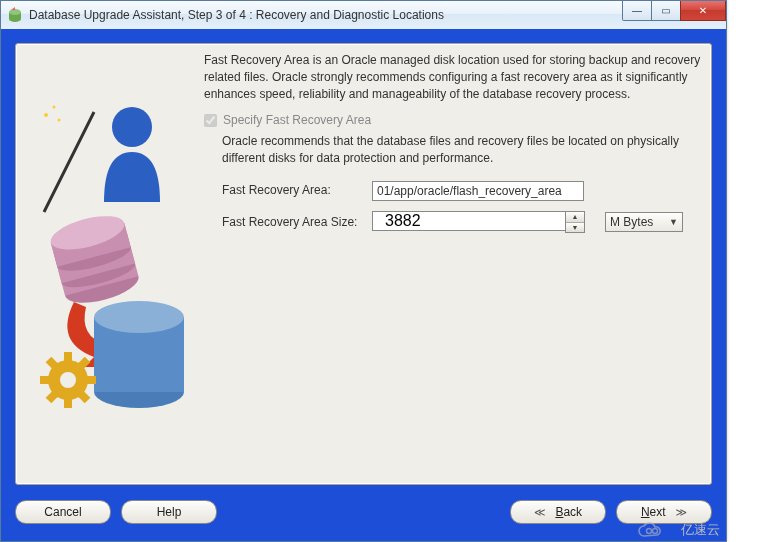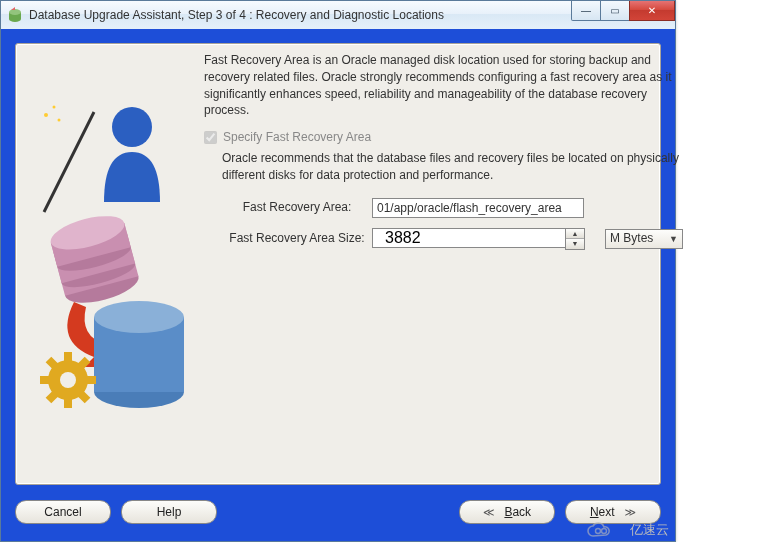--- a/index.html
+++ b/index.html
@@ -3,21 +3,21 @@
 <meta charset="utf-8">
 <style>
   html, body {
     margin: 0;
     padding: 0;
     font-family: Tahoma, Arial, sans-serif;
     font-size: 12px;
     background: #fff;
   }
   .window {
-    width: 676px;
+    width: 727px;
     height: 542px;
     box-sizing: border-box;
     background: #fff;
     position: relative;
     border: 1px solid #5a7a9a;
     box-shadow: 0 0 3px rgba(0,0,0,0.2);
   }
   
   .titlebar {
     height: 28px;
@@ -120,21 +120,20 @@
   }
   .form-row {
     display: flex;
     align-items: center;
     margin-left: 18px;
     margin-bottom: 10px;
   }
   .form-label {
     width: 150px;
     flex-shrink: 0;
-    text-align: center;
   }
   .path-input-wrap {
     width: 212px;
     height: 20px;
     box-sizing: border-box;
     border: 1px solid #888;
     background: #fff;
     padding: 1px 4px;
     font-family: inherit;
     font-size: 12px;

